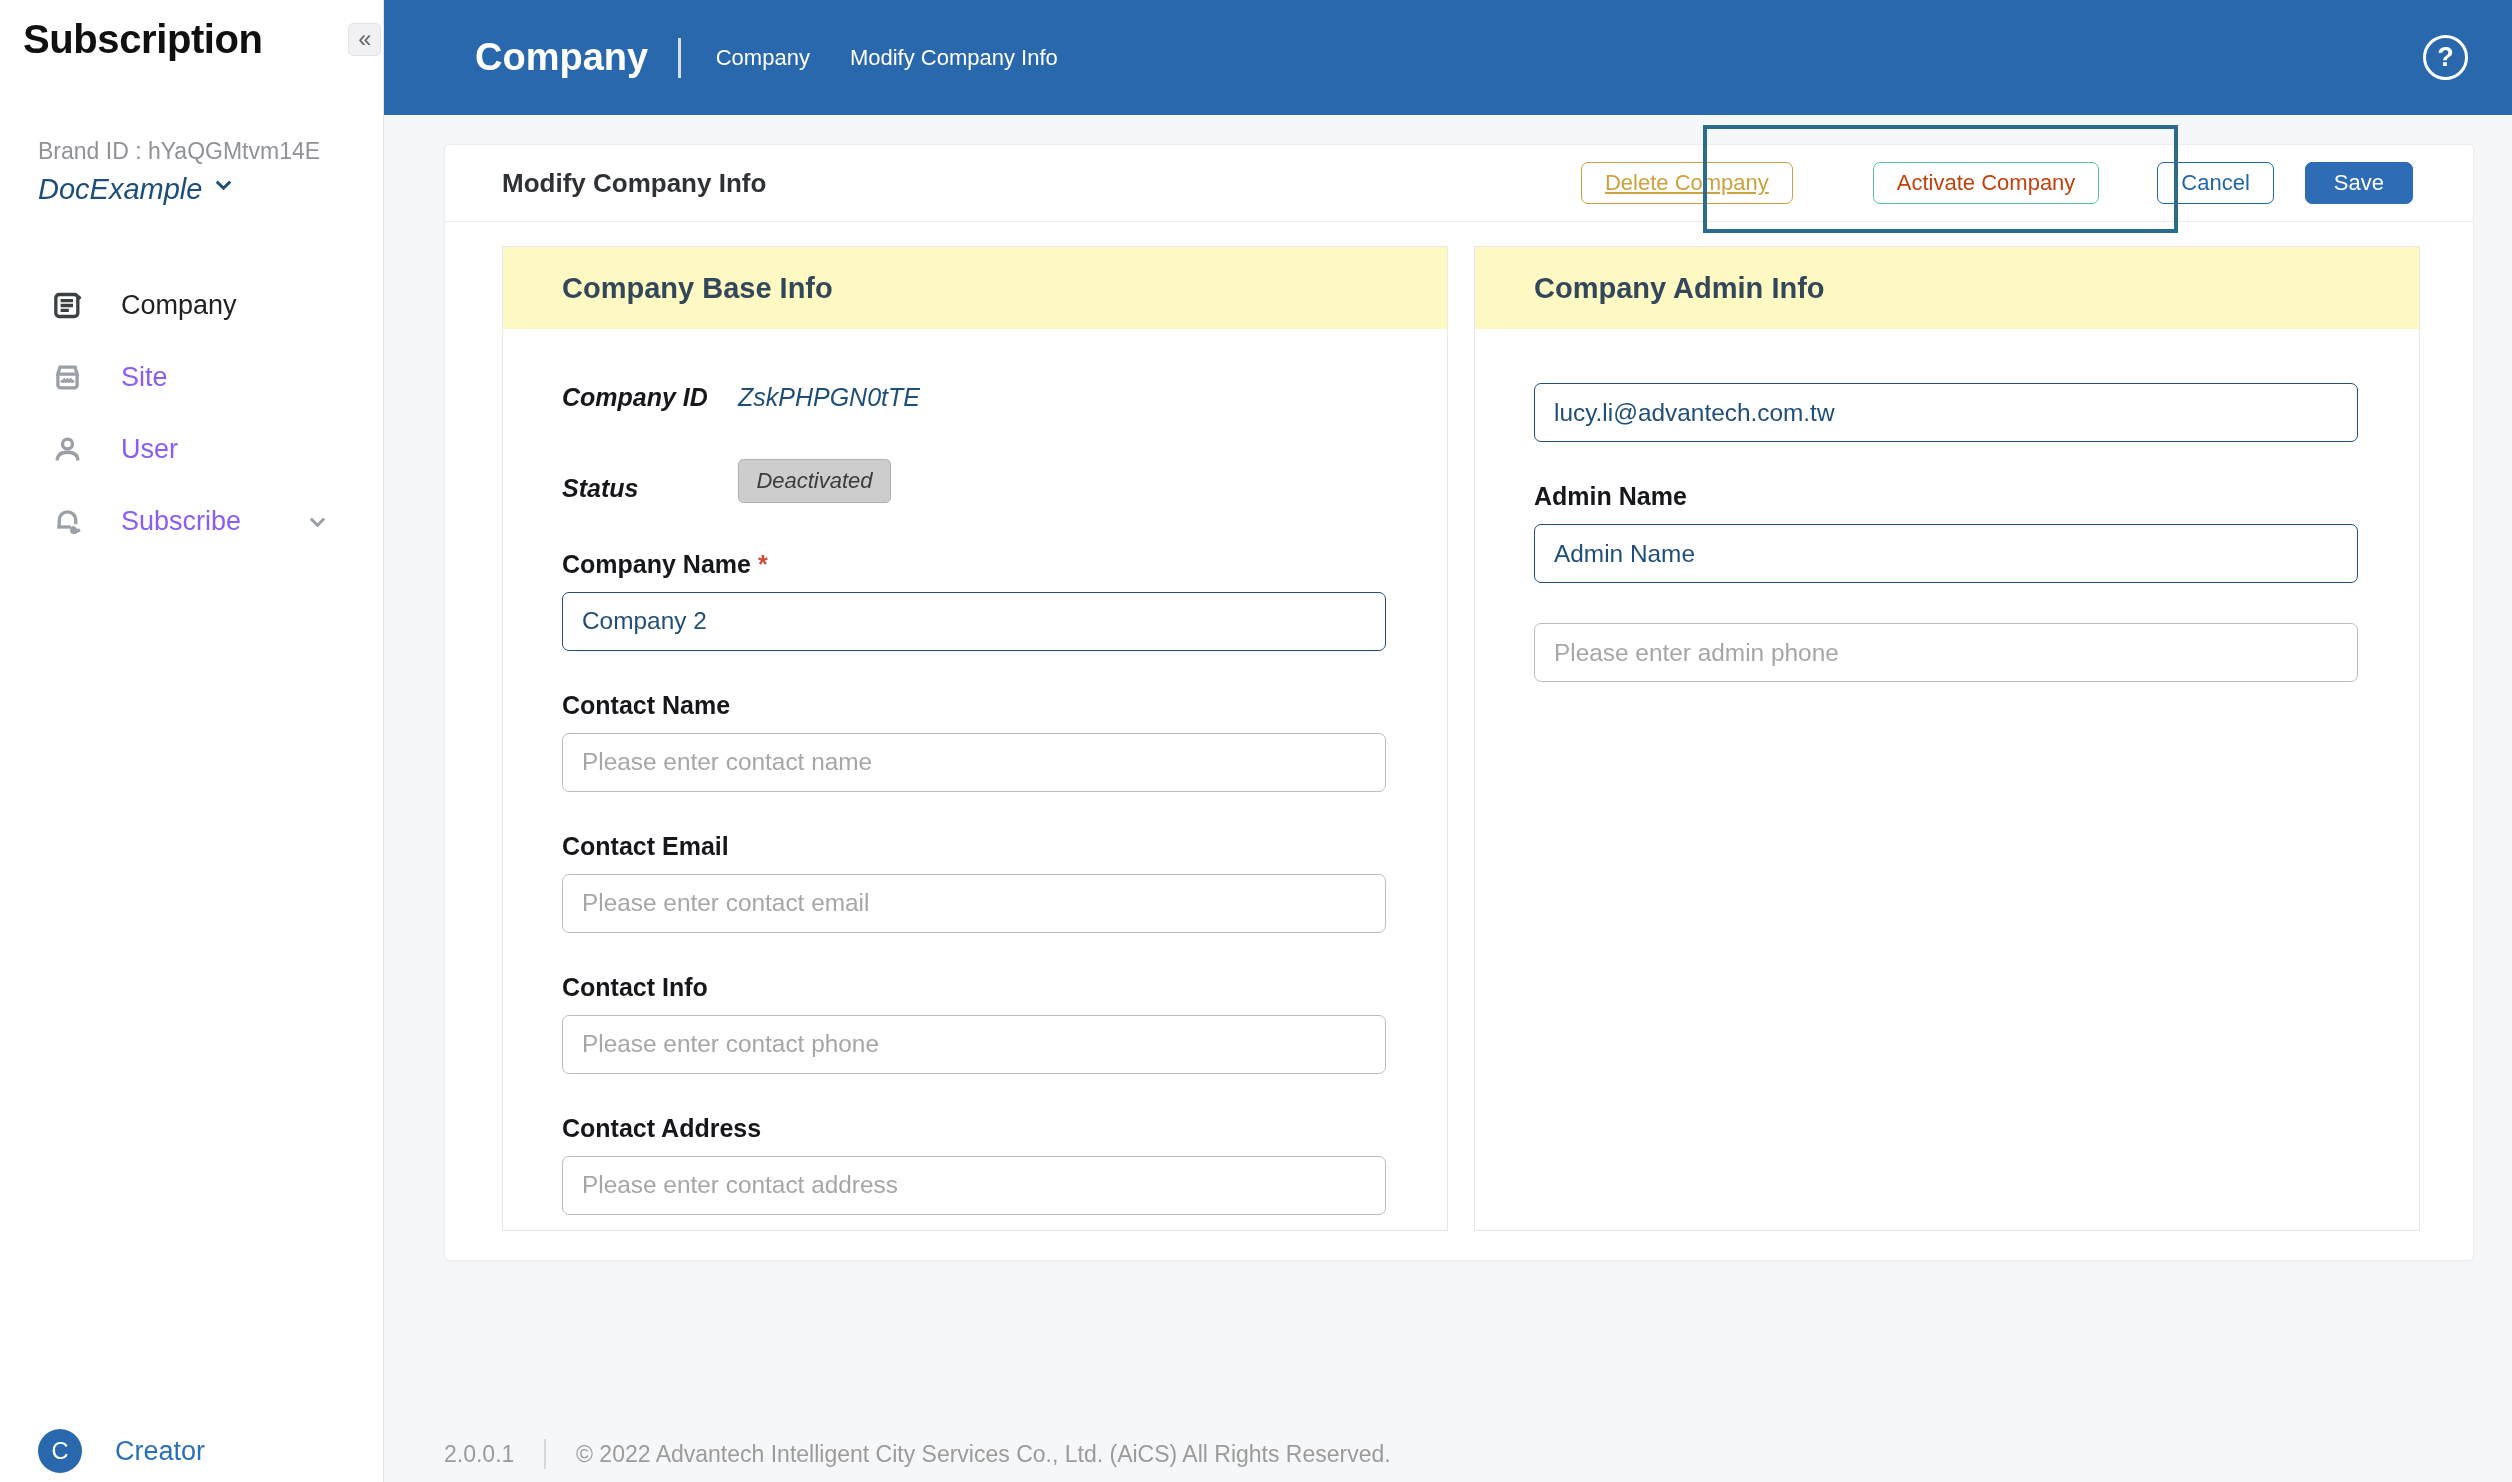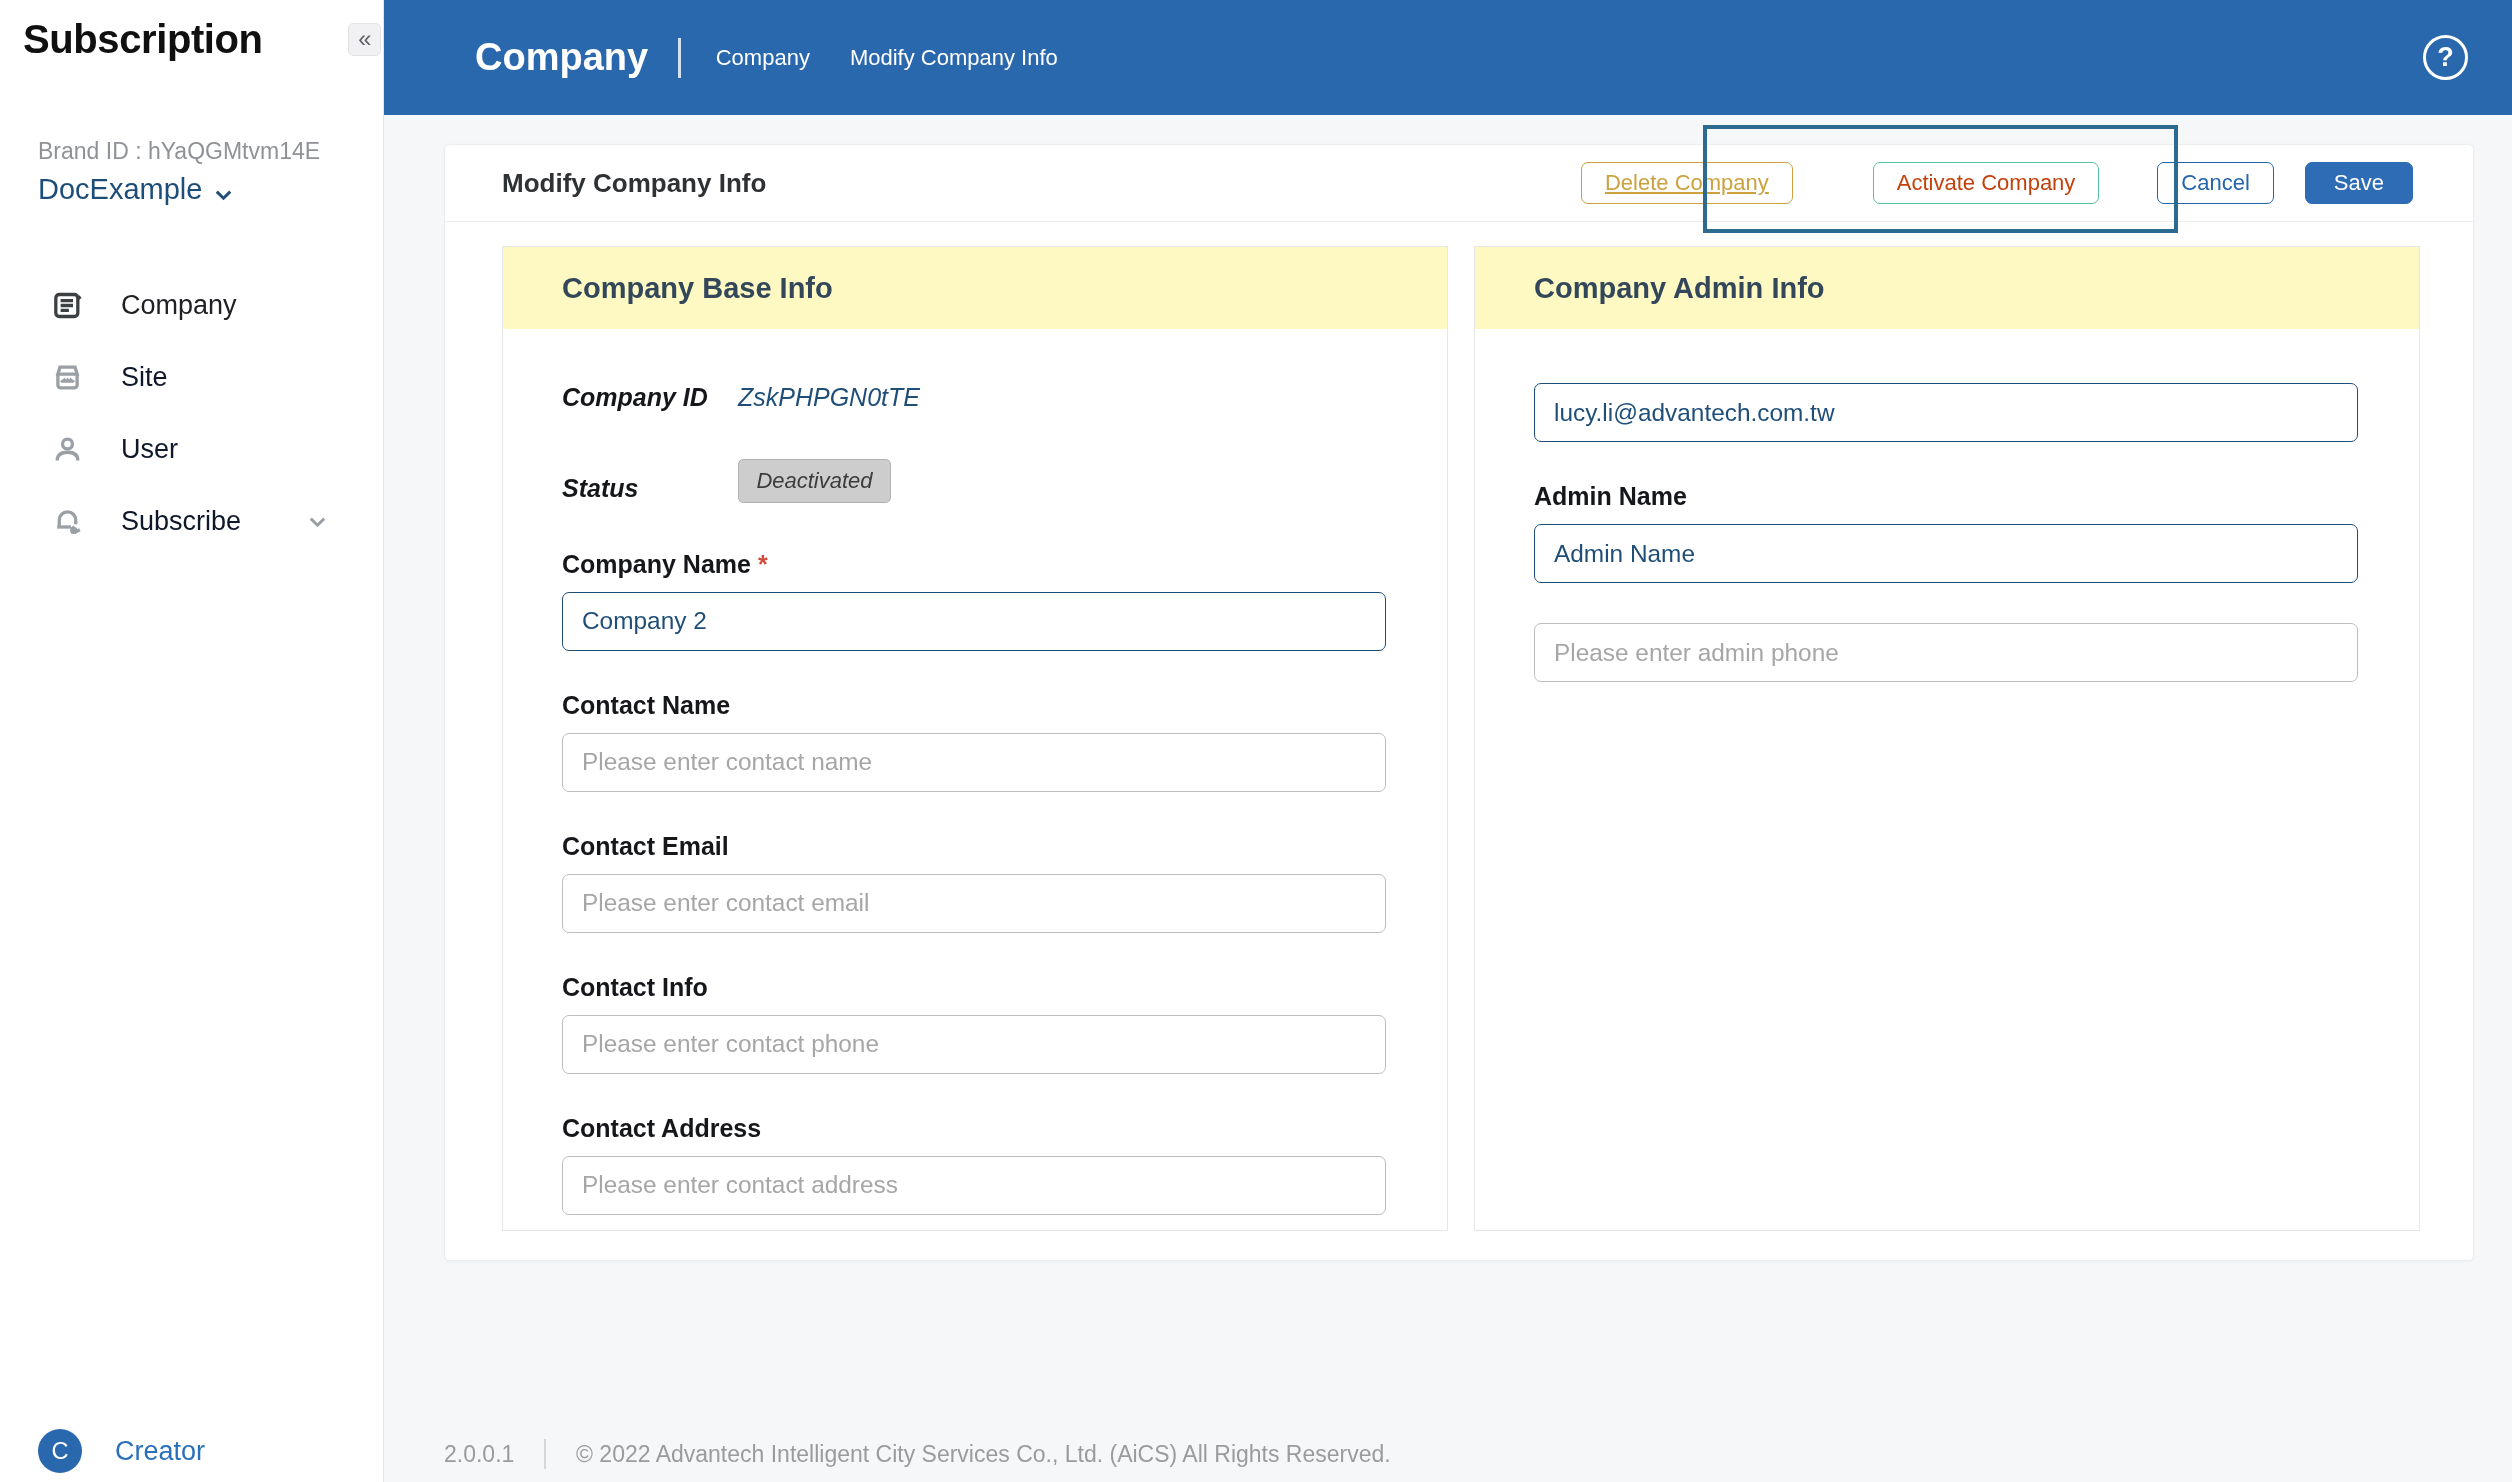--- a/index.html
+++ b/index.html
@@ -18,28 +18,28 @@
     background:#ffffff; border-right:0.9px solid #e4e4e6; z-index:3;
   }
   .logo { position:absolute; left:23px; top:17.4px; font-size:40px; font-weight:700; color:#101010; letter-spacing:-0.4px; }
   .collapse-btn {
     position:absolute; right:1.7px; top:23px; width:33px; height:33px;
     background:#f1f1f3; border:0.9px solid #e3e3e5; border-radius:5.2px;
     display:flex; align-items:center; justify-content:center;
     color:#5f6368; font-size:23.6px; cursor:pointer;
   }
   .brand-id { position:absolute; left:38px; top:138px; font-size:23px; color:#8f9296; }
-  .brand-row { position:absolute; left:38px; top:173px; display:flex; align-items:flex-end; gap:10px; cursor:pointer; }
+  .brand-row { position:absolute; left:38px; top:173px; display:flex; align-items:flex-start; gap:10px; cursor:pointer;font-style:italic; }
   .brand-name { font-size:29px; color:#1d4e79; }
   .chev { width:23px; height:23px; stroke:#1d4e79; stroke-width:3; fill:none; }
 
   .nav { position:absolute; left:0; top:269px; width:100%; }
   .nav-item {
     height:72px; display:flex; align-items:center; padding-left:51px;
-    cursor:pointer; color:#0f172a; font-size:27px;
+    cursor:pointer; color:#8b5cf6; font-size:27px;
   }
   .nav-item .nicon { width:33px; height:33px; margin-right:37px; stroke:#9aa0a6; stroke-width:2.4; fill:none; }
   .nav-item.active { color:#202124; }
   .nav-item.active .nicon { stroke:#3c4043; }
   .nav-item .sub-chev { margin-left:auto; margin-right:54px; width:23px; height:23px; stroke:#9aa0a6; stroke-width:3; fill:none; }
 
   .user-row { position:absolute; left:38px; top:1429px; display:flex; align-items:center; gap:33px; cursor:pointer; }
   .avatar {
     width:44px; height:44px; border-radius:50%; background:#2a68ae;
     color:#fff; font-size:23.6px; display:flex; align-items:center; justify-content:center;

